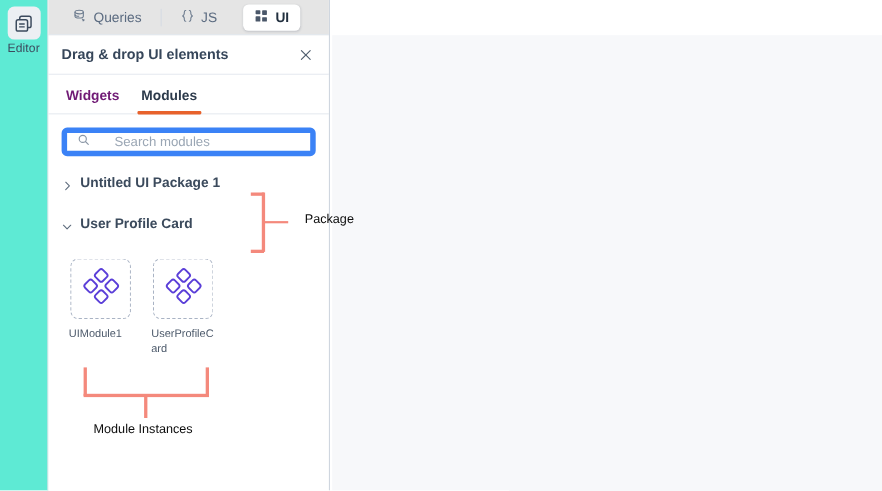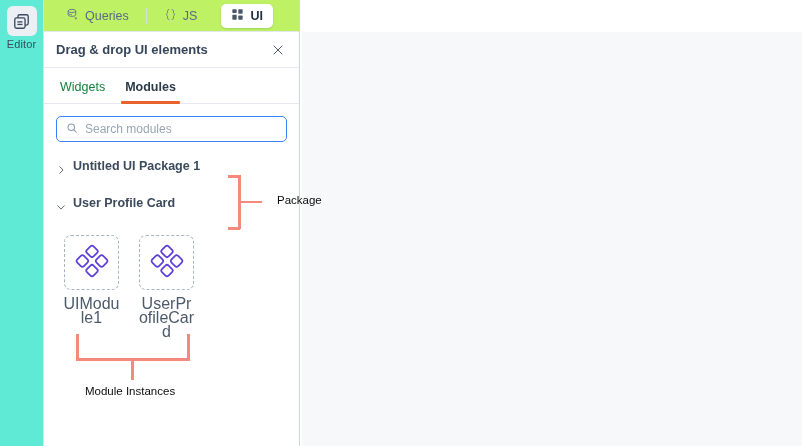--- a/index.html
+++ b/index.html
@@ -26,21 +26,21 @@
     display: flex; align-items: center; justify-content: center;
   }
   .rail-label { font-size: 11px; color: #3c4b5e; letter-spacing: .1px; }
 
   
   .panel {
     position: absolute; left: 44px; top: 0; width: 256px; height: 446px;
     background: #ffffff; border-right: 1px solid #cfd6df;
   }
   .panel-tabsbar {
-    height: 32px; background: #bef264; border-bottom: 1px solid #e3e8ee;
+    height: 32px; background: #e5e5e5; border-bottom: 1px solid #e3e8ee;
     display: flex; align-items: center; padding-left: 12px; gap: 0px;
   }
   .ttab {
     display: flex; align-items: center; gap: 6px; height: 24px;
     padding: 0 10px; border-radius: 5px; font-size: 12.5px; color: #5b6b80;
     cursor: pointer; font-weight: 500;
   }
   .ttab.active {
     background: #ffffff; color: #22303f; font-weight: 700;
     box-shadow: 0 1px 2px rgba(30,45,70,.16);
@@ -55,33 +55,33 @@
   .close-btn {
     width: 18px; height: 18px; display: flex; align-items: center; justify-content: center;
     color: #4b5a6b; cursor: pointer; font-size: 14px; line-height: 1;
   }
 
   .sub-tabs {
     height: 36px; display: flex; align-items: flex-end; gap: 0;
     padding-left: 6px; border-bottom: 1px solid #e6eaf0;
   }
   .stab {
-    font-size: 12.5px; color: #15803d; padding: 0 10px 9px 10px;
-    cursor: pointer; position: relative; font-weight: 400;
+    font-size: 12.5px; color: #701a75; padding: 0 10px 9px 10px;
+    cursor: pointer; position: relative; font-weight: 700;
   }
   .stab.active { color: #2c3a4b; font-weight: 700; }
   .stab.active::after {
     content: ""; position: absolute; left: 6px; right: 6px; bottom: -1px;
     height: 3px; background: #e8622c; border-radius: 1px;
   }
 
   .search-wrap { padding: 12px 12px 0 12px; }
   .search-box {
-    height: 26px; border: 1px solid #3b82f6; border-radius: 5px;
-    display: flex; align-items: center; gap: 7px; padding: 0 9px; background: #fff;
+    height: 26px; border: 5px solid #3b82f6; border-radius: 5px;
+    display: flex; align-items: center; gap: 22px; padding: 0 9px; background: #fff;
   }
   .search-box input {
     border: 0; outline: 0; font-size: 12px; color: #33404f;
     font-family: "Liberation Sans", sans-serif; width: 100%; background: transparent;
   }
   .search-box input::placeholder { color: #9aa6b4; }
 
   .tree { padding: 10px 12px 0 12px; }
   .tree-row {
     display: flex; align-items: center; gap: 7px; height: 28px; cursor: pointer;
@@ -92,22 +92,22 @@
   
   .mod-grid {
     display: flex; gap: 20px; padding: 18px 0 0 20px;
   }
   .mod-item { width: 55px; display: flex; flex-direction: column; align-items: center; cursor: grab; }
   .mod-icon-box {
     width: 55px; height: 55px; border: 1.6px dashed #a9b3c4; border-radius: 7px;
     display: flex; align-items: center; justify-content: center; background: #fff;
   }
   .mod-label {
-    margin-top: 7px; font-size: 16px; line-height: 14px; color: #4d5a6b;
-    text-align: center; width: 58px; word-break: break-all;
+    margin-top: 7px; font-size: 10px; line-height: 14px; color: #4d5a6b;
+    width: 58px; word-break: break-all;
   }
 
   
   .ann { position: absolute; pointer-events: none; }
   .ann-text {
     position: absolute; font-size: 11.5px; color: #0c0c0c;
     font-family: "Liberation Sans", sans-serif; white-space: nowrap;
   }
   .br { position: absolute; background: #f4897c; }
 

